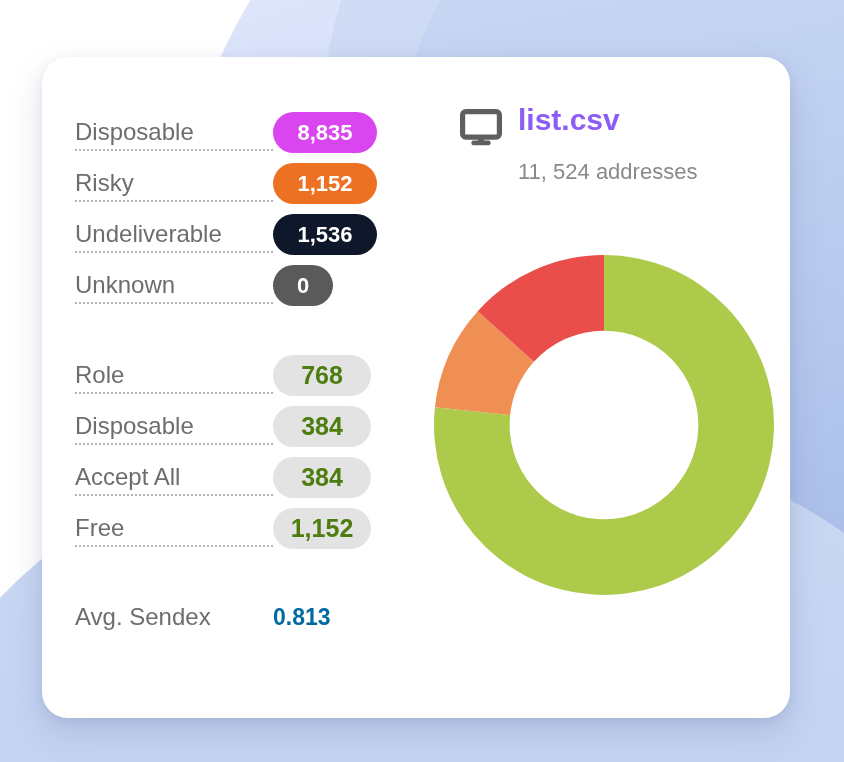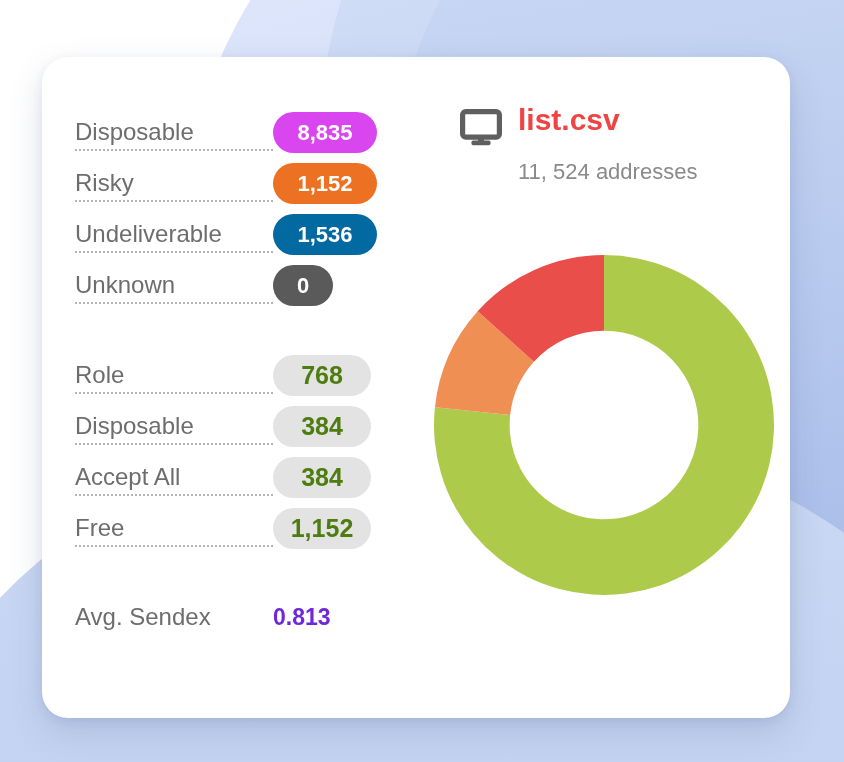--- a/index.html
+++ b/index.html
@@ -121,36 +121,36 @@
     margin-top: 49px;
   }
   .sendex-label {
     width: 198px;
     font-size: 24px;
     color: #6d6d6d;
   }
   .sendex-value {
     font-size: 23px;
     font-weight: bold;
-    color: #6d28d9;
+    color: #0369a1;
   }
 
   
   #file-head {
     position: absolute;
     left: 418px;
     top: 48px;
     display: flex;
     align-items: flex-start;
   }
   #monitor-icon { margin-right: 16px; margin-top: 4px; }
   #file-title {
     font-size: 30px;
     font-weight: bold;
-    color: #ef4444;
+    color: #8b5cf6;
     line-height: 1;
   }
   #file-sub {
     font-size: 22px;
     color: #8a8a8a;
     margin-top: 24px;
     white-space: nowrap;
   }
 
   #donut {
@@ -178,21 +178,21 @@
       <span class="badge" style="background:#d946ef">8,835</span>
     </div>
 
     <div class="stat-row">
       <span class="stat-label">Risky</span>
       <span class="badge" style="background:#ed7123">1,152</span>
     </div>
 
     <div class="stat-row">
       <span class="stat-label">Undeliverable</span>
-      <span class="badge" style="background:#0369a1">1,536</span>
+      <span class="badge" style="background:#0f172a">1,536</span>
     </div>
 
     <div class="stat-row">
       <span class="stat-label">Unknown</span>
       <span class="badge narrow" style="background:#5a5a5a">0</span>
     </div>
 
     <div class="group-gap"></div>
 
     <div class="stat-row">

